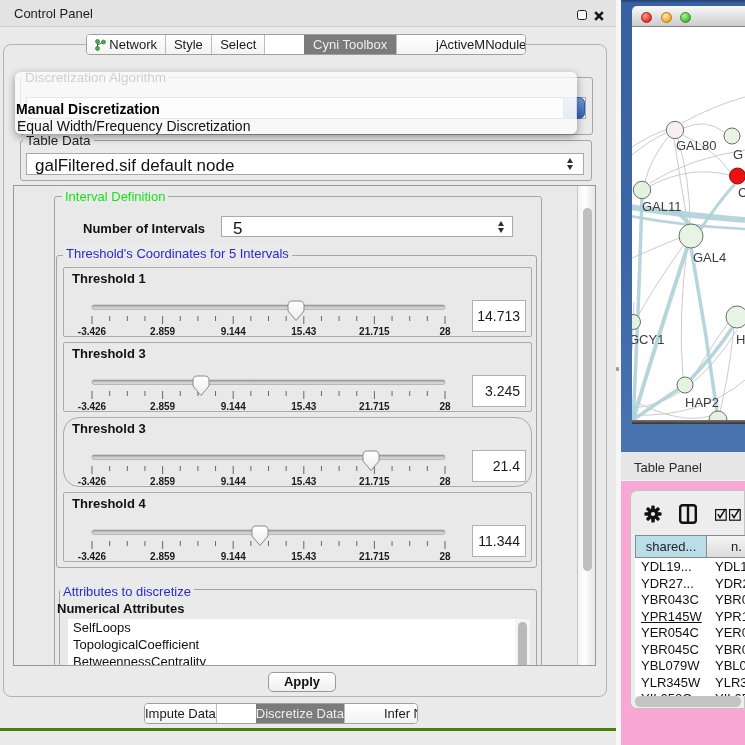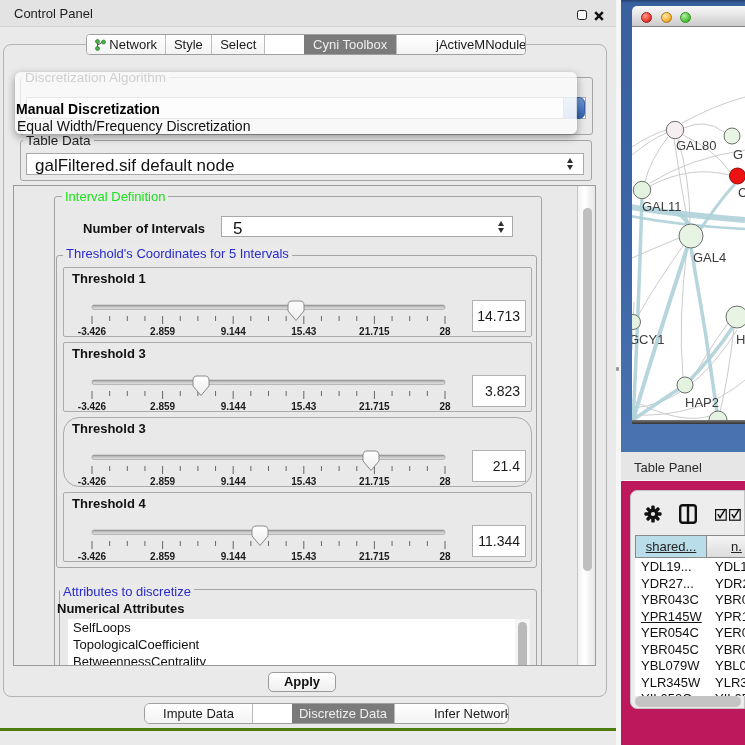--- a/index.html
+++ b/index.html
@@ -11,21 +11,21 @@
   #titlebar { left:0; top:0; width:616px; height:27px; background:#e3e3e3; border-bottom:1px solid #d2d2d2; }
   #titlebar .t { position:absolute; left:14px; top:6px; font-size:13px; color:#1c1c1c; }
   #floaticon { left:577px; top:10px; width:10px; height:10px; border:1.6px solid #1c1c1c; border-radius:2.5px; background:#f8f8f8; }
   
   
   .tabbar { height:21px; background:#fff; border:1px solid #9f9f9f; border-radius:4px; display:flex; overflow:hidden; }
   .tabbar .tab { font-size:13px; color:#1a1a1a; text-align:center; line-height:19px; background:linear-gradient(#ffffff,#f3f3f3); border-right:1px solid #bcbcbc; white-space:nowrap; }
   .tabbar .tab:last-child { border-right:none;padding-left:39px; }
   .tabbar .sel { background:#7b7b7b; color:#efefef;margin-left:39px; }
   #toptabs { left:86px; top:34px; width:440px;align-items:center; }
-  #bottabs { left:144px; top:703px; width:365px;border-radius:6px; }
+  #bottabs { left:144px; top:703px; width:274px; }
   
   #cpanel { left:3px; top:44px; width:604px; height:653px; background:#eaeaea; border:1px solid #b3b3b3; border-radius:8px; }
   
   .grp { position:absolute; border:1px solid #a5a5a5; border-radius:3px; }
   .grplabel { position:absolute; font-size:13px; background:#eaeaea; padding:0 3px; white-space:nowrap; }
   
   .combo { position:absolute; background:#fff; border:1px solid #a9a9a9; border-radius:0; font-size:17px; color:#111; }
   .combo .txt { position:absolute; left:8px; top:2px; }
   .arrows { position:absolute; width:8px; }
   .arrows .up { width:0;height:0;border-left:3.5px solid transparent;border-right:3.5px solid transparent;border-bottom:5px solid #2e2e2e; margin-bottom:2px;}
@@ -52,25 +52,25 @@
   #popup .l3 { position:absolute; left:2px; top:46px; font-size:14px; color:#111; }
   
   #splitter { left:616px; top:0; width:5px; height:745px; background:#f6f6f6; }
   #desktop { left:621px; top:0; width:124px; height:452px; background:linear-gradient(#24406f 0px,#39619f 3px,#3c65a7 55%,#4a74b0 100%); }
   #macwin { position:absolute; left:11px; top:6px; width:113px; height:418px; }
   #mactitle { position:absolute; left:0; top:0; width:113px; height:21px; background:linear-gradient(#f9f9f9,#cccccc); border-bottom:1px solid #828282; border-top-left-radius:5px; }
   .light { position:absolute; top:6px; width:11px; height:11px; border-radius:50%; }
   #canvas { position:absolute; left:0; top:21px; width:113px; height:393px; background:#fff; overflow:hidden; }
   #macshadow { position:absolute; left:0; top:414px; width:113px; height:4px; background:linear-gradient(#777,#333); }
   
-  #tablearea { left:621px; top:452px; width:124px; height:293px; background:#be185d; }
+  #tablearea { left:621px; top:452px; width:124px; height:293px; background:#f9a8d4; }
   #tphead { position:absolute; left:0; top:0; width:124px; height:29px; background:#e6e6e6; border-bottom:1px solid #f7f7f7; }
   #tphead .t { position:absolute; left:13px; top:8px; font-size:13px; color:#2a2a2a; }
   #tcontainer { position:absolute; left:9px; top:38px; width:115px; height:219px; background:#ededed; border:1px solid #c2c2c2; border-top-left-radius:7px; border-bottom-left-radius:7px; }
-  .hcell { position:absolute; top:44px; height:23px; font-size:13px; color:#222; text-align:center; line-height:22px; overflow:hidden;text-decoration:underline; }
+  .hcell { position:absolute; top:44px; height:23px; font-size:13px; color:#222; text-align:center; line-height:22px; overflow:hidden; }
   .trow { position:absolute; font-size:13px; color:#111; white-space:nowrap; }
   #hsb { position:absolute; left:4px; top:205px; width:106px; height:11px; background:#c4c4c4; border-radius:6px; }
 </style>
 </head>
 <body>
 
 <div id="win" class="abs">
   <div id="titlebar" class="abs">
       <span class="t">Control Panel</span>
     </div>
@@ -171,21 +171,21 @@
           </svg>
           <span class="ticklabel" style="left:28px; top:58px;">-3.426</span>
           <span class="ticklabel" style="left:98.6px; top:58px;">2.859</span>
           <span class="ticklabel" style="left:169.2px; top:58px;">9.144</span>
           <span class="ticklabel" style="left:239.79999999999998px; top:58px;">15.43</span>
           <span class="ticklabel" style="left:310.4px; top:58px;">21.715</span>
           <span class="ticklabel" style="left:381px; top:58px;">28</span>
         </div>
       <div class="tbox" style="left:49px; top:156px;" id="tb2">
           <div class="ttl">Threshold 3</div>
-          <div class="field">3.823</div>
+          <div class="field">3.245</div>
           <svg style="position:absolute;left:0;top:0;" width="467" height="68" viewBox="0 0 467 68">
             <defs>
               <linearGradient id="trtb2" x1="0" y1="0" x2="0" y2="1">
                 <stop offset="0" stop-color="#8d8d8d"></stop>
                 <stop offset="0.45" stop-color="#c9c9c9"></stop>
                 <stop offset="1" stop-color="#dedede"></stop>
               </linearGradient>
               <linearGradient id="thtb2" x1="0" y1="0" x2="0" y2="1">
                 <stop offset="0" stop-color="#ffffff"></stop>
                 <stop offset="1" stop-color="#ececec"></stop>

